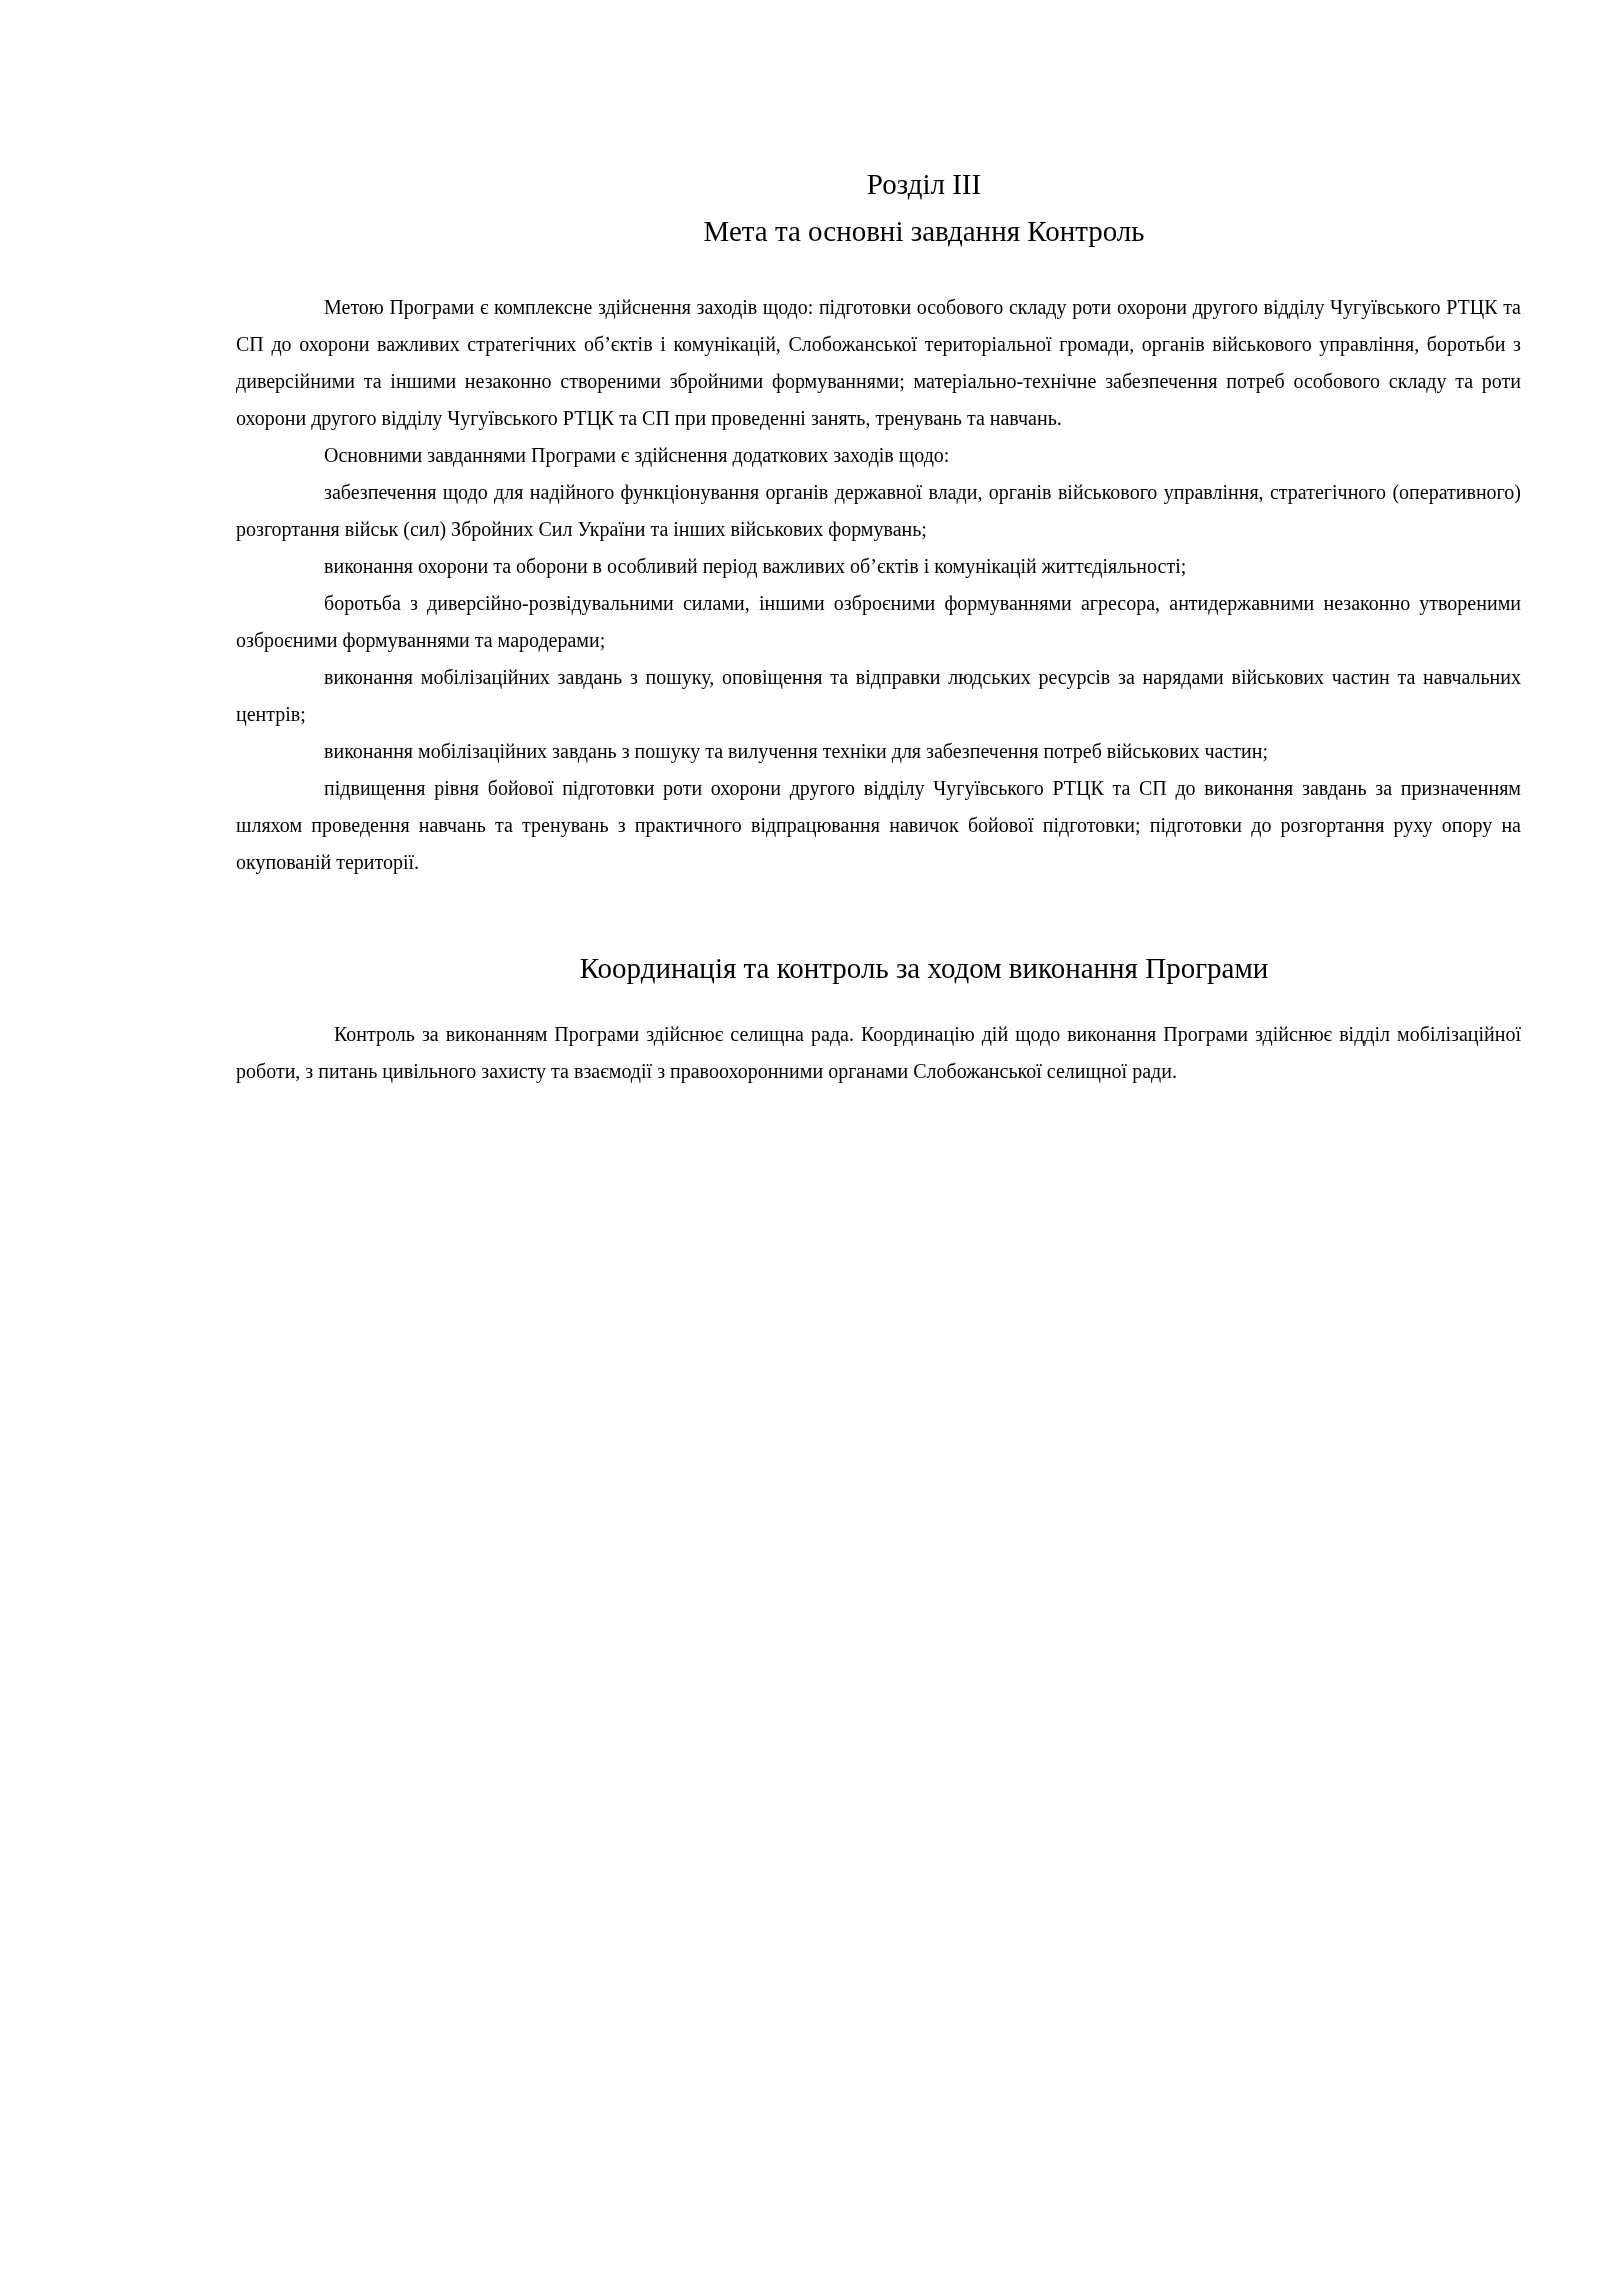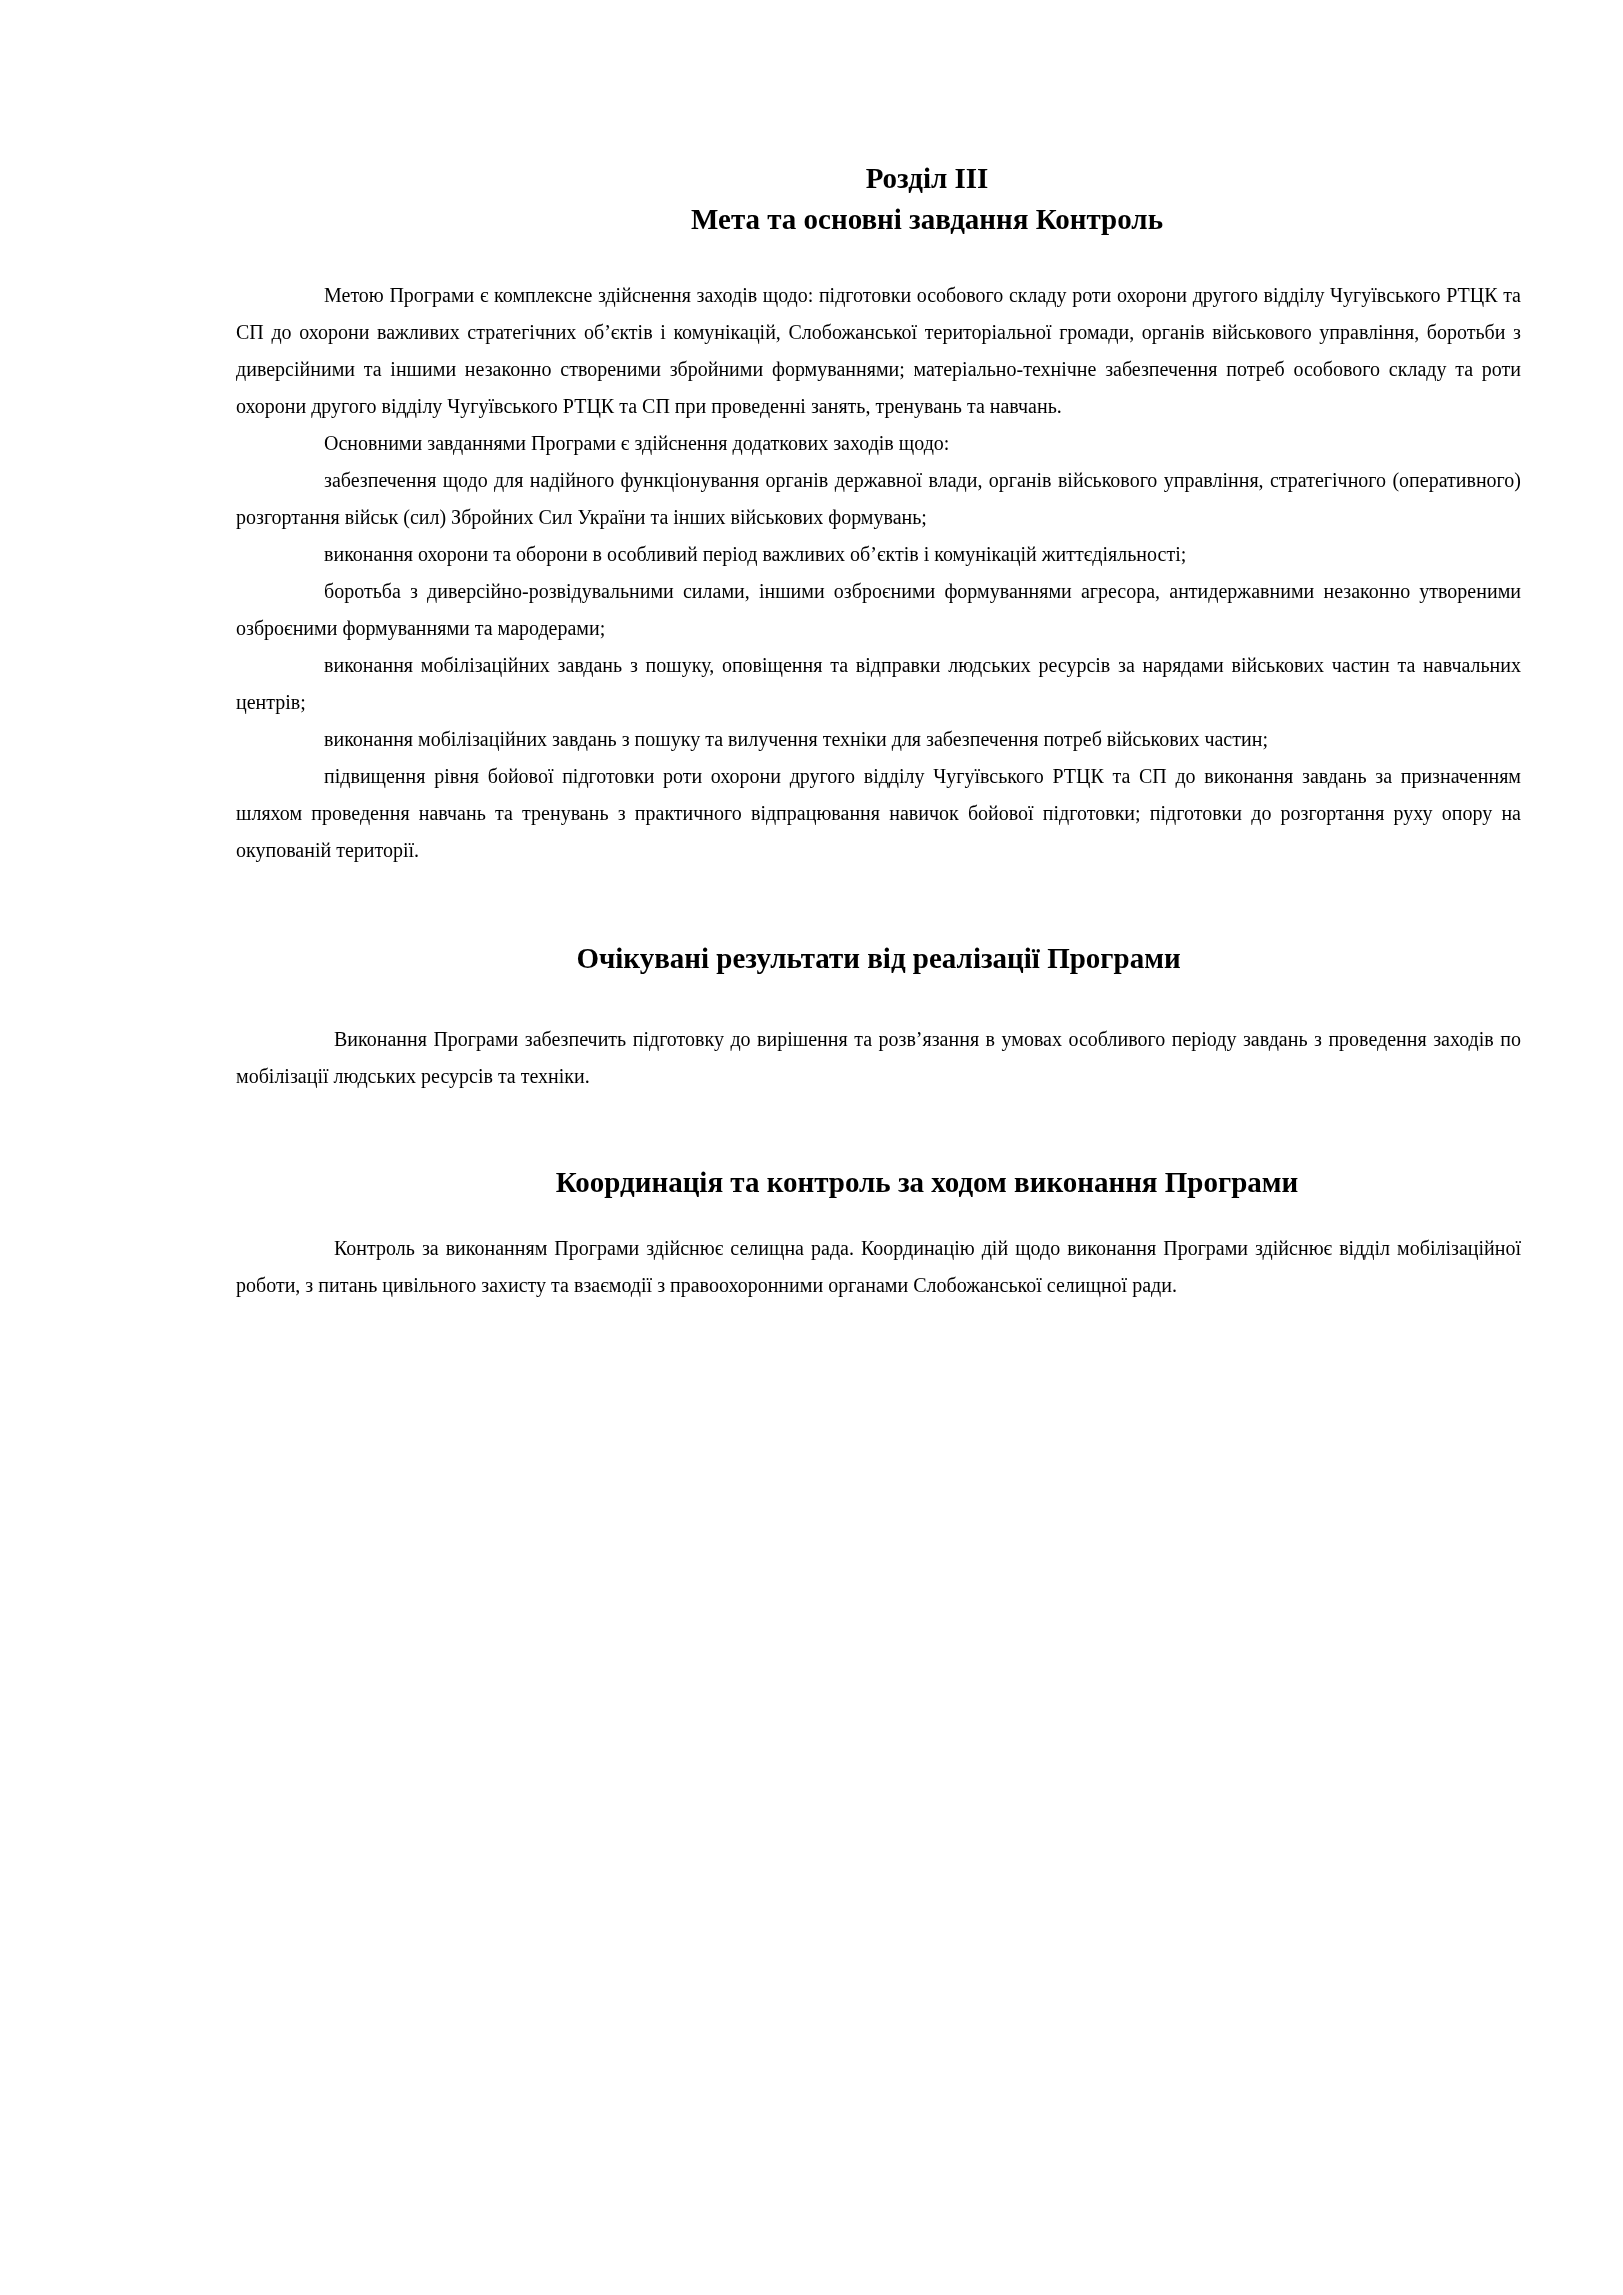--- a/index.html
+++ b/index.html
@@ -17,23 +17,23 @@
   .page {
     box-sizing: border-box;
     width: 1623px;
     height: 2295px;
     padding: 156px 102px 0 236px;
     background: #ffffff;
   }
   .heading {
     font-size: 29px;
     line-height: 37px;
-    font-weight: bold;
+    font-weight: normal;
     text-align: center;
-    margin: 4px;
+    margin: 10px;
   }
   .heading.shifted {
     
     margin-left: 101px;
   }
   .para {
     font-size: 20px;
     line-height: 37px;
     text-align: justify;
     text-align-last: auto;
@@ -61,24 +61,20 @@
     <p class="para mt-60">Метою Програми є комплексне здійснення заходів щодо: підготовки особового складу роти охорони другого відділу Чугуївського РТЦК та СП до охорони важливих стратегічних об’єктів і комунікацій, Слобожанської територіальної громади, органів військового управління, боротьби з диверсійними та іншими незаконно створеними збройними формуваннями; матеріально-технічне забезпечення потреб особового складу та роти охорони другого відділу Чугуївського  РТЦК та СП при проведенні занять, тренувань та навчань.</p>
     <p class="para">Основними завданнями Програми є здійснення додаткових заходів щодо:</p>
     <p class="para">забезпечення щодо для надійного функціонування органів державної влади, органів військового управління, стратегічного (оперативного) розгортання військ (сил) Збройних Сил України та інших військових формувань;</p>
     <p class="para">виконання охорони та оборони в особливий період важливих об’єктів і комунікацій життєдіяльності;</p>
     <p class="para">боротьба з диверсійно-розвідувальними силами, іншими озброєними формуваннями агресора, антидержавними незаконно утвореними озброєними формуваннями та мародерами;</p>
     <p class="para">виконання мобілізаційних завдань з пошуку, оповіщення та відправки людських ресурсів за нарядами військових частин та навчальних центрів;</p>
     <p class="para">виконання мобілізаційних завдань з пошуку та вилучення техніки для забезпечення потреб військових частин;</p>
     <p class="para">підвищення рівня бойової підготовки роти охорони другого відділу Чугуївського РТЦК та СП до виконання завдань за призначенням шляхом проведення навчань та тренувань з практичного відпрацювання навичок бойової підготовки; підготовки до розгортання руху опору на окупованій території.</p>
   </div>
 
-  <div>
-    <p class="heading mt-108">Очікувані результати від реалізації Програми</p>
-    <p class="para indent-lg mt-68">Виконання Програми забезпечить підготовку до вирішення та розв’язання в умовах особливого періоду завдань з проведення заходів по мобілізації людських ресурсів та техніки.</p>
-  </div>
 
   <div>
     <p class="heading shifted mt-106">Координація та контроль за ходом виконання Програми</p>
     <p class="para indent-lg mt-72">Контроль за виконанням Програми здійснює селищна рада. Координацію дій щодо виконання Програми здійснює відділ мобілізаційної роботи, з питань цивільного захисту та взаємодії з правоохоронними органами Слобожанської селищної ради.</p>
   </div>
 
 </div>
 
 
 </body></html>

